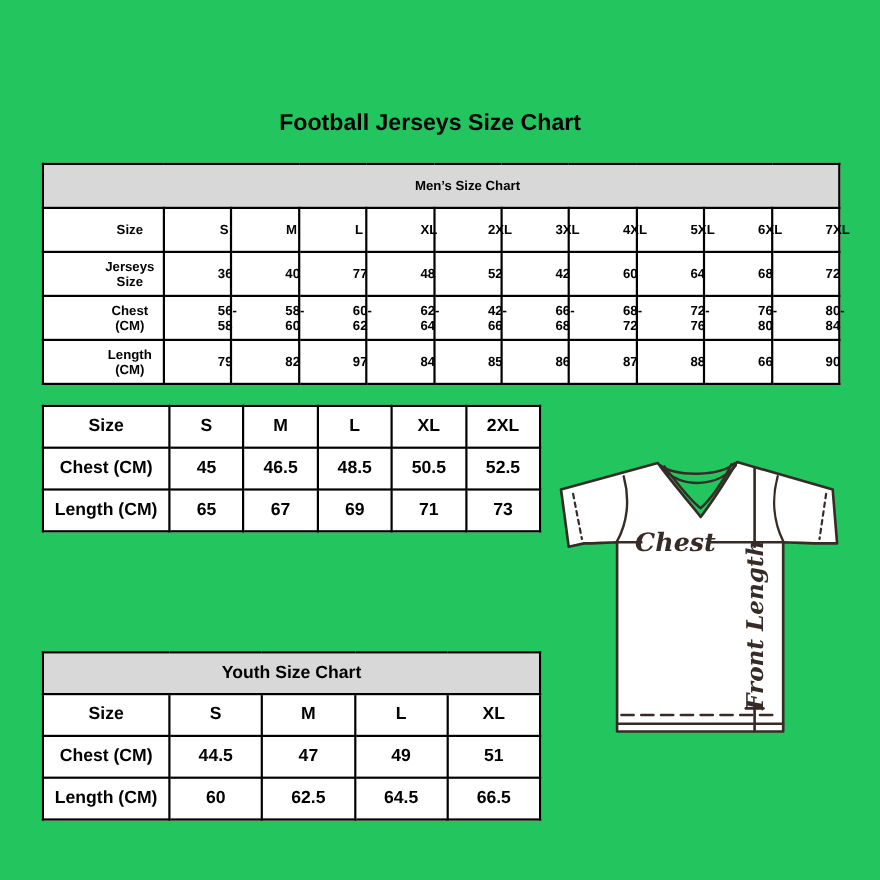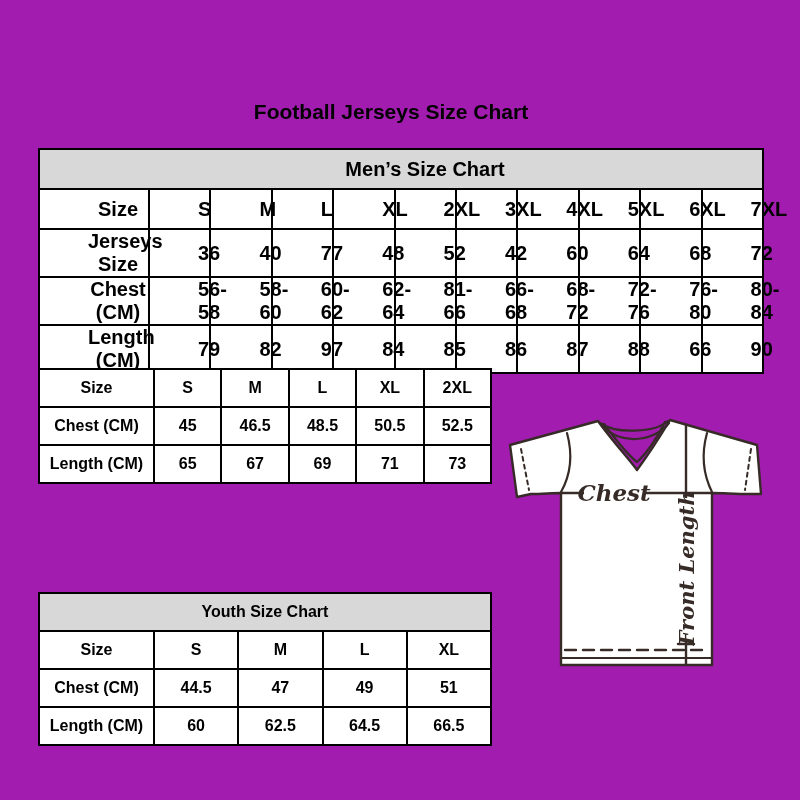--- a/index.html
+++ b/index.html
@@ -1,26 +1,26 @@
 <!DOCTYPE html>
 <html><head>
 <meta charset="utf-8">
 <style>
   html,body{margin:0;padding:0;background:#fff;}
-  .page{position:relative;width:800px;height:800px;background:#a21caf;overflow:hidden;
+  .page{position:relative;width:800px;height:800px;background:#22c55e;overflow:hidden;
         font-family:"Liberation Sans",sans-serif;color:#000;}
   .title{position:absolute;left:28px;top:100px;width:726px;text-align:center;
          font-size:21px;font-weight:bold;}
   table.size-table{border-collapse:collapse;table-layout:fixed;position:absolute;background:#fff;}
   #men-table{left:38px;top:148px;width:726px;}
   #women-table{left:38px;top:368px;width:454px;}
   #youth-table{left:38px;top:548px;width:454px;margin-top:44px;}
   table.size-table td{border:2px solid #000;text-align:center;vertical-align:middle;
       font-weight:bold;padding:0;color:#000;}
-  #men-table td{height:38px;font-size:20px;padding-left:48px;}
+  #men-table td{height:38px;font-size:12px;padding-left:48px;}
   #women-table td,#youth-table td{height:36px;font-size:16px;}
   td.hdr{background:#d8d8d8;font-size:17px;}
   td.val{font-size:17px;border-radius:11px;}
   .jersey{position:absolute;left:495px;top:408px;width:285px;height:272px;}
 </style>
 </head>
 <body>
 
 <div class="page">
 
@@ -69,21 +69,21 @@
           <td class="val">64</td>
           <td class="val">68</td>
           <td class="val">72</td>
         </tr>
         <tr>
           <td>Chest (CM)</td>
           <td class="val">56-58</td>
           <td class="val">58-60</td>
           <td class="val">60-62</td>
           <td class="val">62-64</td>
-          <td class="val">81-66</td>
+          <td class="val">42-66</td>
           <td class="val">66-68</td>
           <td class="val">68-72</td>
           <td class="val">72-76</td>
           <td class="val">76-80</td>
           <td class="val">80-84</td>
         </tr>
         <tr>
           <td>Length (CM)</td>
           <td class="val">79</td>
           <td class="val">82</td>

